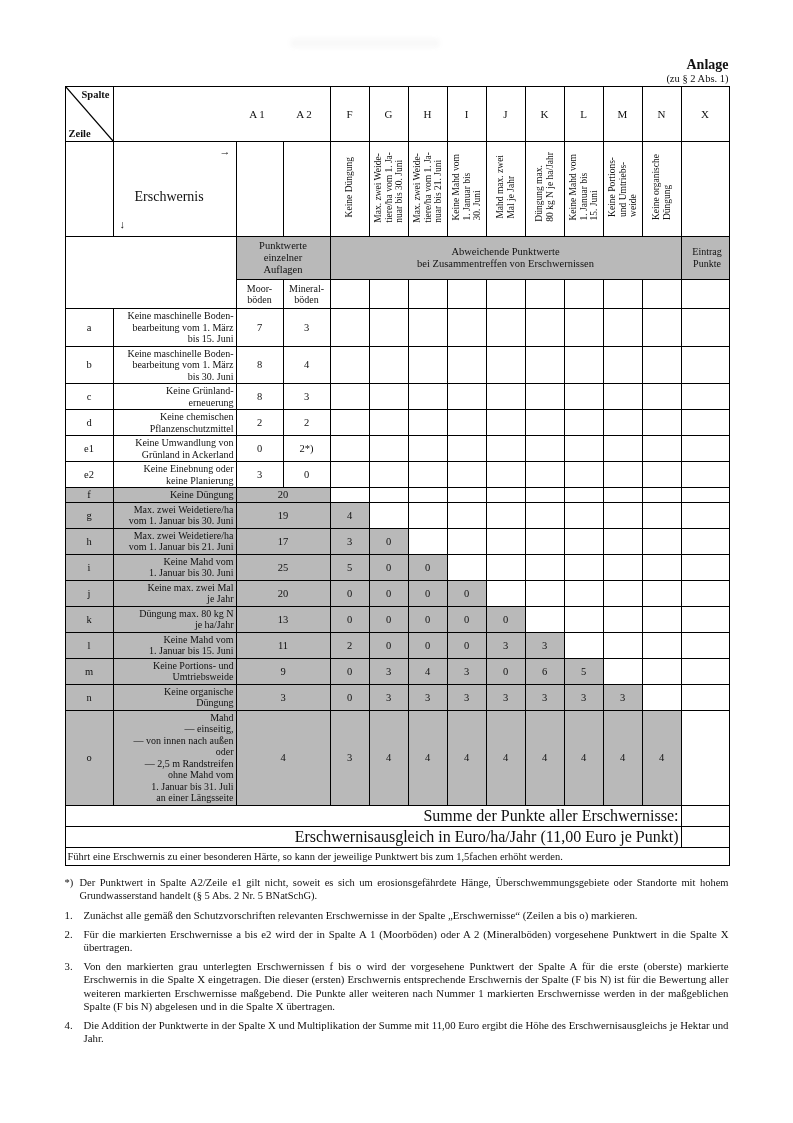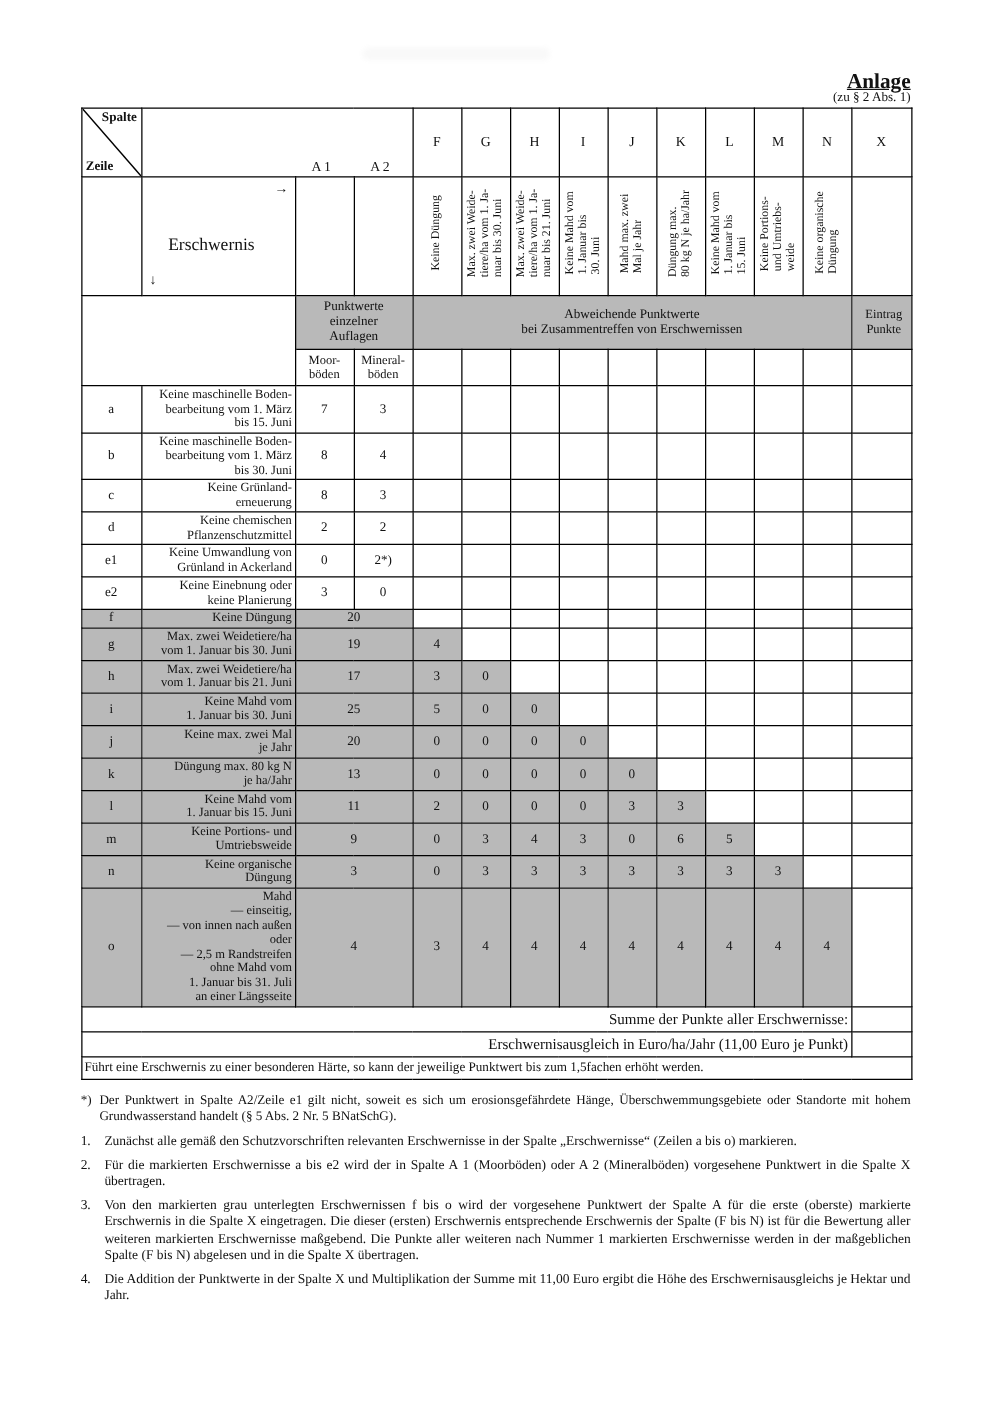--- a/index.html
+++ b/index.html
@@ -3,52 +3,52 @@
 <meta charset="utf-8">
 <style>
   html,body{margin:0;padding:0;}
   body{
     width:793px;height:1123px;background:#ffffff;color:#111;
     font-family:"Liberation Serif", serif;
     position:relative;overflow:hidden;
   }
   .page{width:664px;margin:0 auto;padding-top:58px;}
   .annex{ text-align:right; line-height:14px;}
-  .annex .a1{font-weight:bold;text-decoration:underline;font-size:17px;}
+  .annex .a1{font-weight:bold;font-size:14px;}
   .annex .a2{font-size:10.5px;}
   .title{text-align:center;font-weight:bold;font-size:12.5px;margin:10px 0 9px 0;}
   table.t{border-collapse:collapse;table-layout:fixed;width:664px;font-family:"Liberation Serif",serif;}
   table.t td{border:1px solid #000;vertical-align:middle;padding:1px 2px;overflow:hidden;}
   .g{background:#b9b9b9;}
   .ltr{text-align:center;font-size:10.5px;}
   .lbl{text-align:right;font-size:10px;line-height:11.5px;padding:2px 2px 2px 5px;white-space:pre-wrap;}
   .val{text-align:center;font-size:10.5px;}
   
   tr.r1 td{height:52px;font-size:11px;text-align:center;}
   td.corner{position:relative;padding:0;font-weight:bold;}
   td.corner svg{position:absolute;left:0;top:0;width:100%;height:100%;}
   .corner .ct{position:absolute;top:2px;right:3px;font-size:10.5px;}
   .corner .cb{position:absolute;bottom:2px;left:3px;font-size:10.5px;}
   td.ahead{padding:0;}
-  .ahead-flex{display:flex;justify-content:flex-end;align-items:flex-end;height:100%;}
+  .ahead-flex{display:flex;justify-content:flex-end;align-items:center;height:100%;}
   .ahead-flex span{display:inline-block;width:47px;text-align:center;font-size:11px;}
   tr.r2 td{height:92px;}
   td.rot{vertical-align:bottom;text-align:center;padding:0 0 3px 0;}
   .vert{display:inline-block;writing-mode:vertical-rl;transform:rotate(180deg);
         white-space:pre;font-size:9.5px;line-height:10.5px;text-align:left;}
   td.ersch{position:relative;padding:0;}
   .ersch .et{position:absolute;top:3px;left:21px;font-size:14px;margin-top:44px;}
   .ersch .ea{position:absolute;top:3px;right:5px;font-size:11px;}
   .ersch .ed{position:absolute;bottom:6px;left:6px;font-size:11px;}
   tr.band td{height:40px;font-size:10.5px;line-height:12px;}
   .bandtxt{white-space:pre-line;text-align:center;}
   .bandleft{text-align:center;padding-left:4px;white-space:pre-line;font-size:10px;}
   tr.moor td{height:26px;font-size:10px;line-height:11px;text-align:center;white-space:pre-line;}
   
-  td.sumlab{text-align:right;font-size:12px;padding:2px 6px 2px 2px;height:17px;}
+  td.sumlab{text-align:right;font-size:16px;padding:2px 6px 2px 2px;height:17px;}
   td.haerte{text-align:left;font-size:10.5px;padding:2px 5px;height:15px;}
   
   .footnote{display:flex;margin-top:10px;font-size:10.5px;line-height:13px;text-align:justify;}
   .footnote .mark{flex:0 0 15px;}
   .intro{margin-top:15px;font-size:10.8px;}
   .olist{margin-top:7px;}
   .item{display:flex;font-size:10.8px;line-height:13.2px;margin-top:6px;text-align:justify;}
   .item .num{flex:0 0 19px;}
   .smudge{position:absolute;left:290px;top:38px;width:150px;height:10px;
           background:#999;opacity:0.06;border-radius:5px;filter:blur(2px);}

